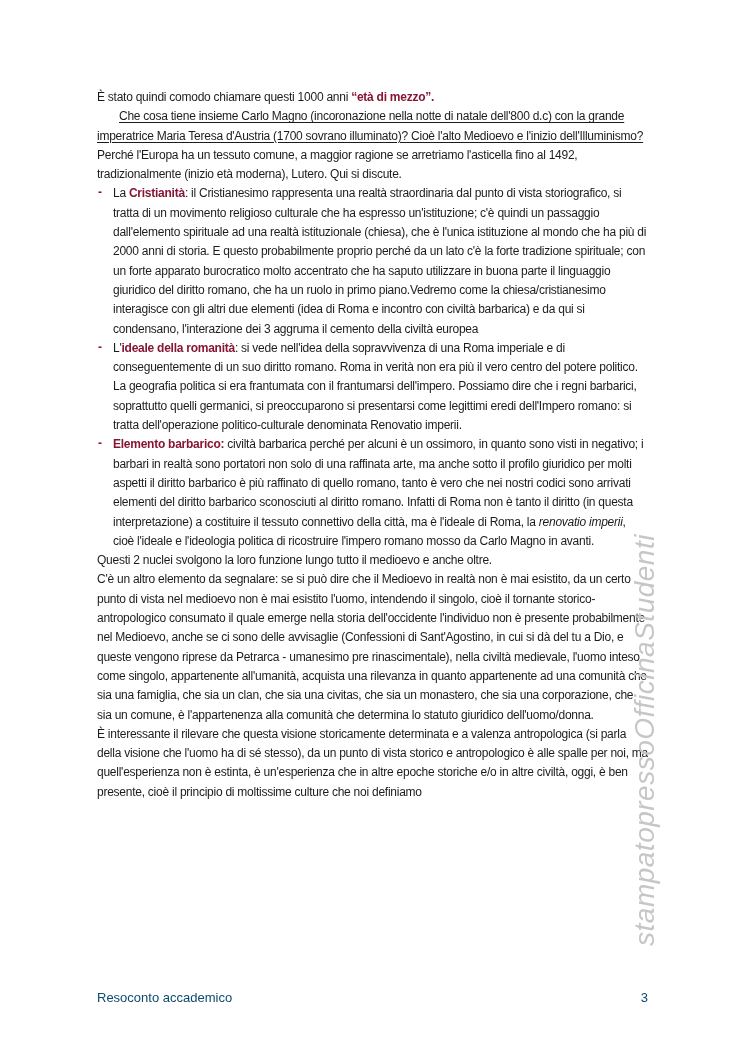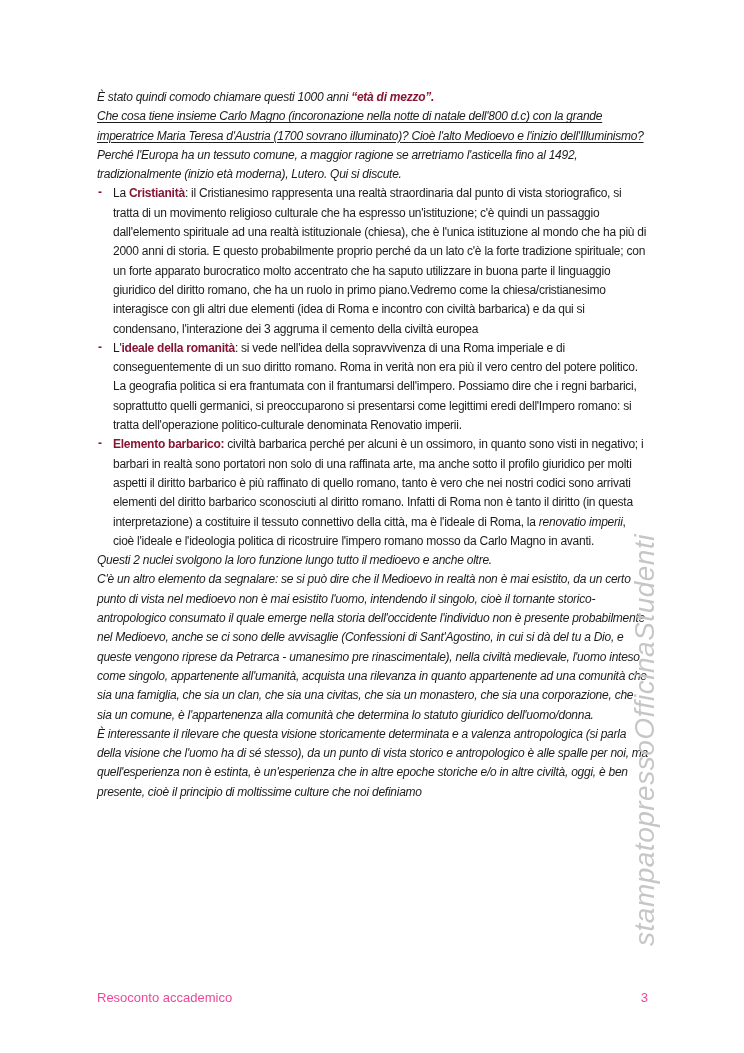--- a/index.html
+++ b/index.html
@@ -9,37 +9,37 @@
   }
   html,body{margin:0;padding:0;background:#fff;}
   .page{
     position:relative;width:744px;height:1053px;background:#ffffff;overflow:hidden;
     font-family:"Liberation Sans",sans-serif;color:var(--ink);
   }
   .content{
     position:absolute;left:97px;top:88px;width:552px;
     font-size:12px;line-height:19.3px;letter-spacing:-0.25px;text-align:left;
   }
-  .para{margin:0;font-style:italic;}
+  .para{margin:0;}
   .li{position:relative;padding-left:16px;margin:0;}
   .dash{position:absolute;left:1px;top:-1px;color:var(--accent);font-weight:bold;}
   .normal{color:var(--ink);}
   .bold-red{color:var(--accent);font-weight:bold;}
-  .underline{text-decoration:underline;text-underline-offset:2px;}
+  .underline{text-decoration:underline;text-underline-offset:2px;margin-left:22px;}
   .italic{font-style:italic;margin-top:42px;}
   .watermark{
     position:absolute;left:645px;top:740px;
     transform:translate(-50%,-50%) rotate(-90deg);
     white-space:nowrap;font-style:italic;font-size:28px;letter-spacing:0.5px;
     color:var(--watermark);
   }
   .footer{
     position:absolute;left:97px;top:990px;width:551px;
     display:flex;justify-content:space-between;align-items:flex-start;
-    font-size:13px;color:#ec4899;letter-spacing:0;gap:28px;
+    font-size:13px;color:#0c4a6e;letter-spacing:0;gap:28px;
   }
 </style>
 </head>
 <body>
 
 <div class="page">
   <div class="content">
       <div class="para"><span class="normal">È stato quindi comodo chiamare questi 1000 anni </span><span class="bold-red">“età di mezzo”.</span></div>
       <div class="para"><span class="underline">Che cosa tiene insieme Carlo Magno (incoronazione nella notte di natale dell'800 d.c) con la grande imperatrice Maria Teresa d'Austria (1700 sovrano illuminato)? Cioè l'alto Medioevo e l'inizio dell'Illuminismo?</span><span class="normal"> Perché l'Europa ha un tessuto comune, a maggior ragione se arretriamo l'asticella fino al 1492, tradizionalmente (inizio età moderna), Lutero. Qui si discute.</span></div>
       <div class="li"><span class="dash">-</span><span class="normal">La </span><span class="bold-red">Cristianità</span><span class="normal">: il Cristianesimo rappresenta una realtà straordinaria dal punto di vista storiografico, si tratta di un movimento religioso culturale che ha espresso un'istituzione; c'è quindi un passaggio dall'elemento spirituale ad una realtà istituzionale (chiesa), che è l'unica istituzione al mondo che ha più di 2000 anni di storia. E questo probabilmente proprio perché da un lato c'è la forte tradizione spirituale; con un forte apparato burocratico molto accentrato che ha saputo utilizzare in buona parte il linguaggio giuridico del diritto romano, che ha un ruolo in primo piano.Vedremo come la chiesa/cristianesimo interagisce con gli altri due elementi (idea di Roma e incontro con civiltà barbarica) e da qui si condensano, l'interazione dei 3 aggruma il cemento della civiltà europea</span></div>

